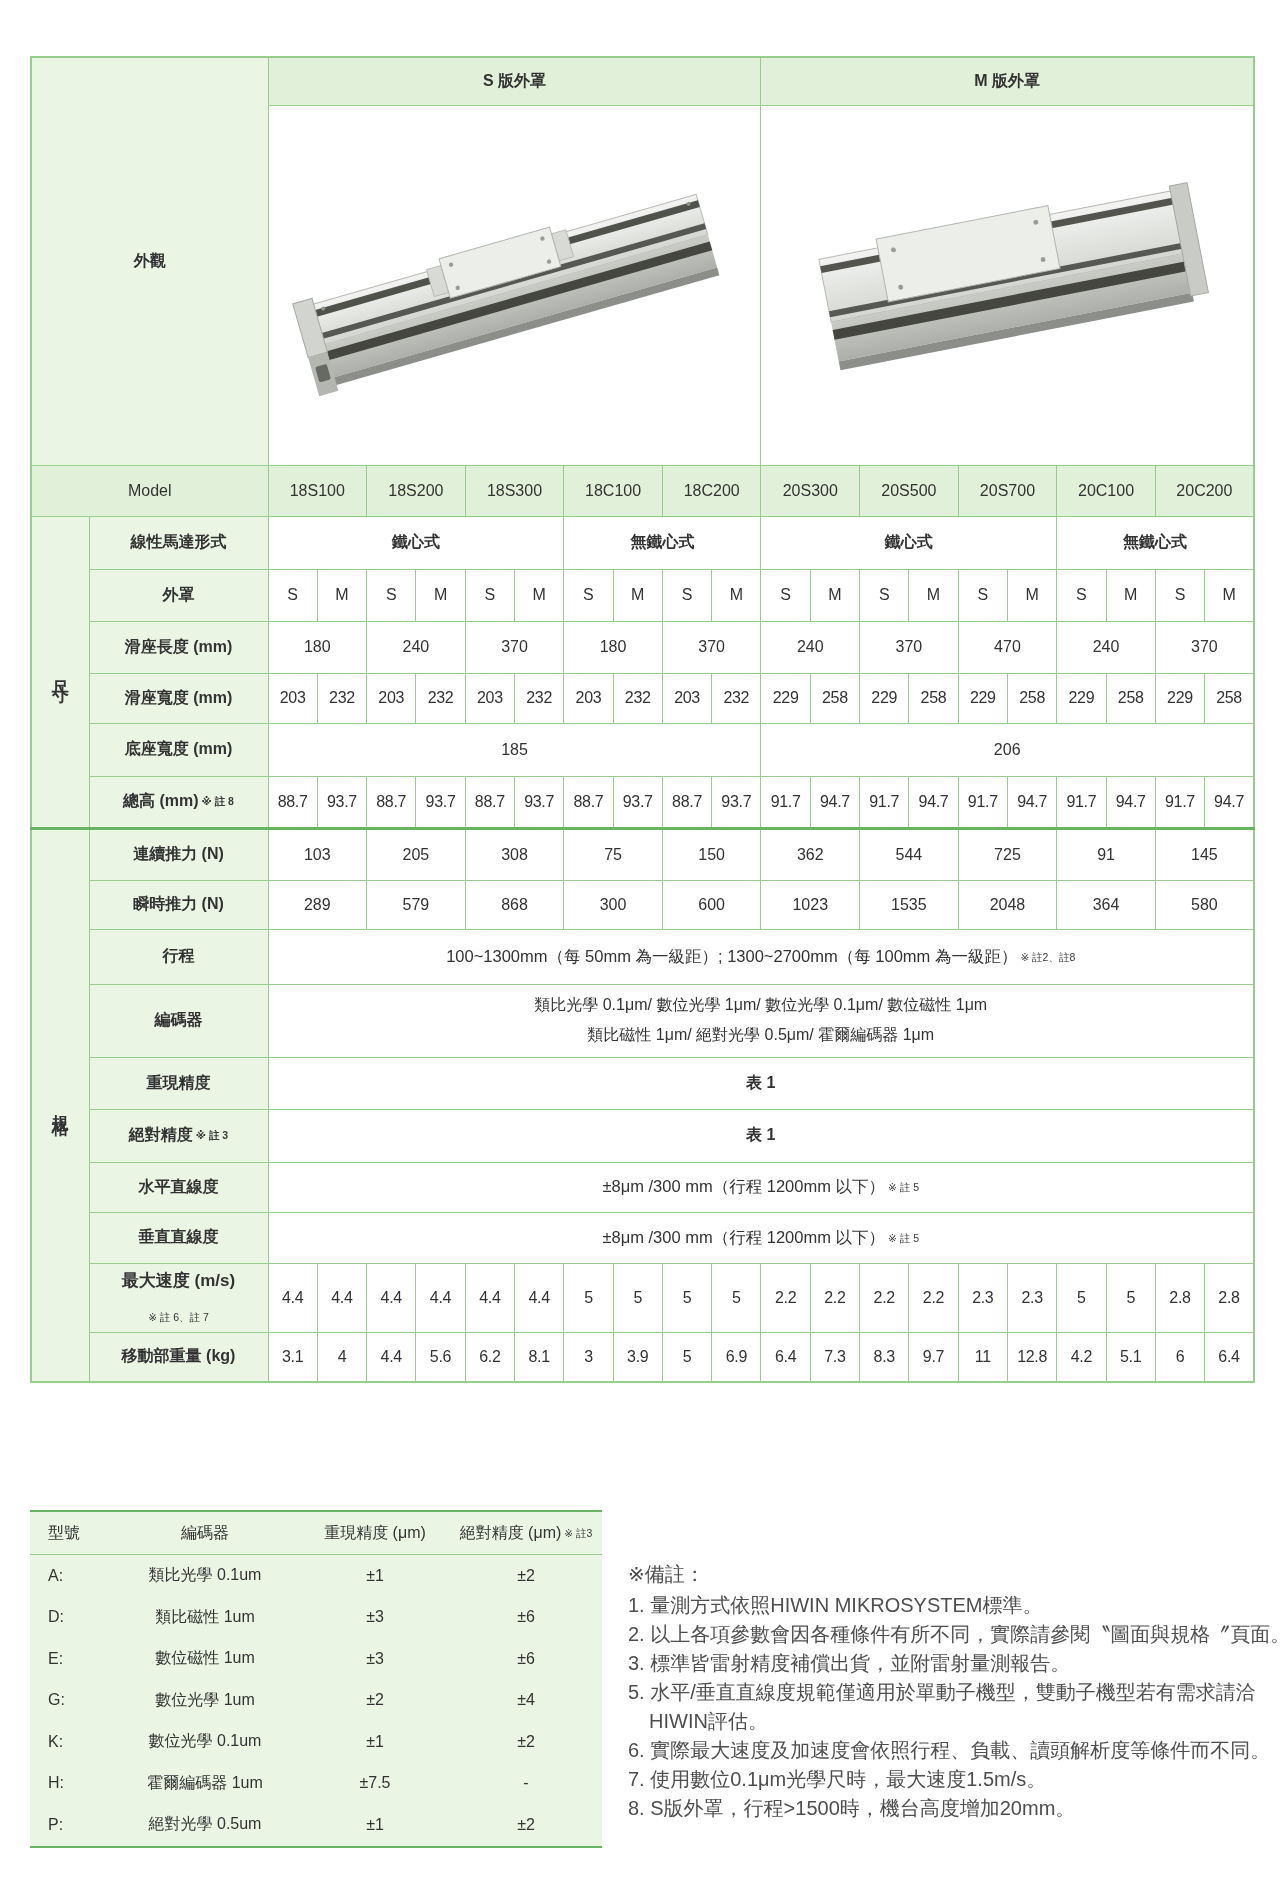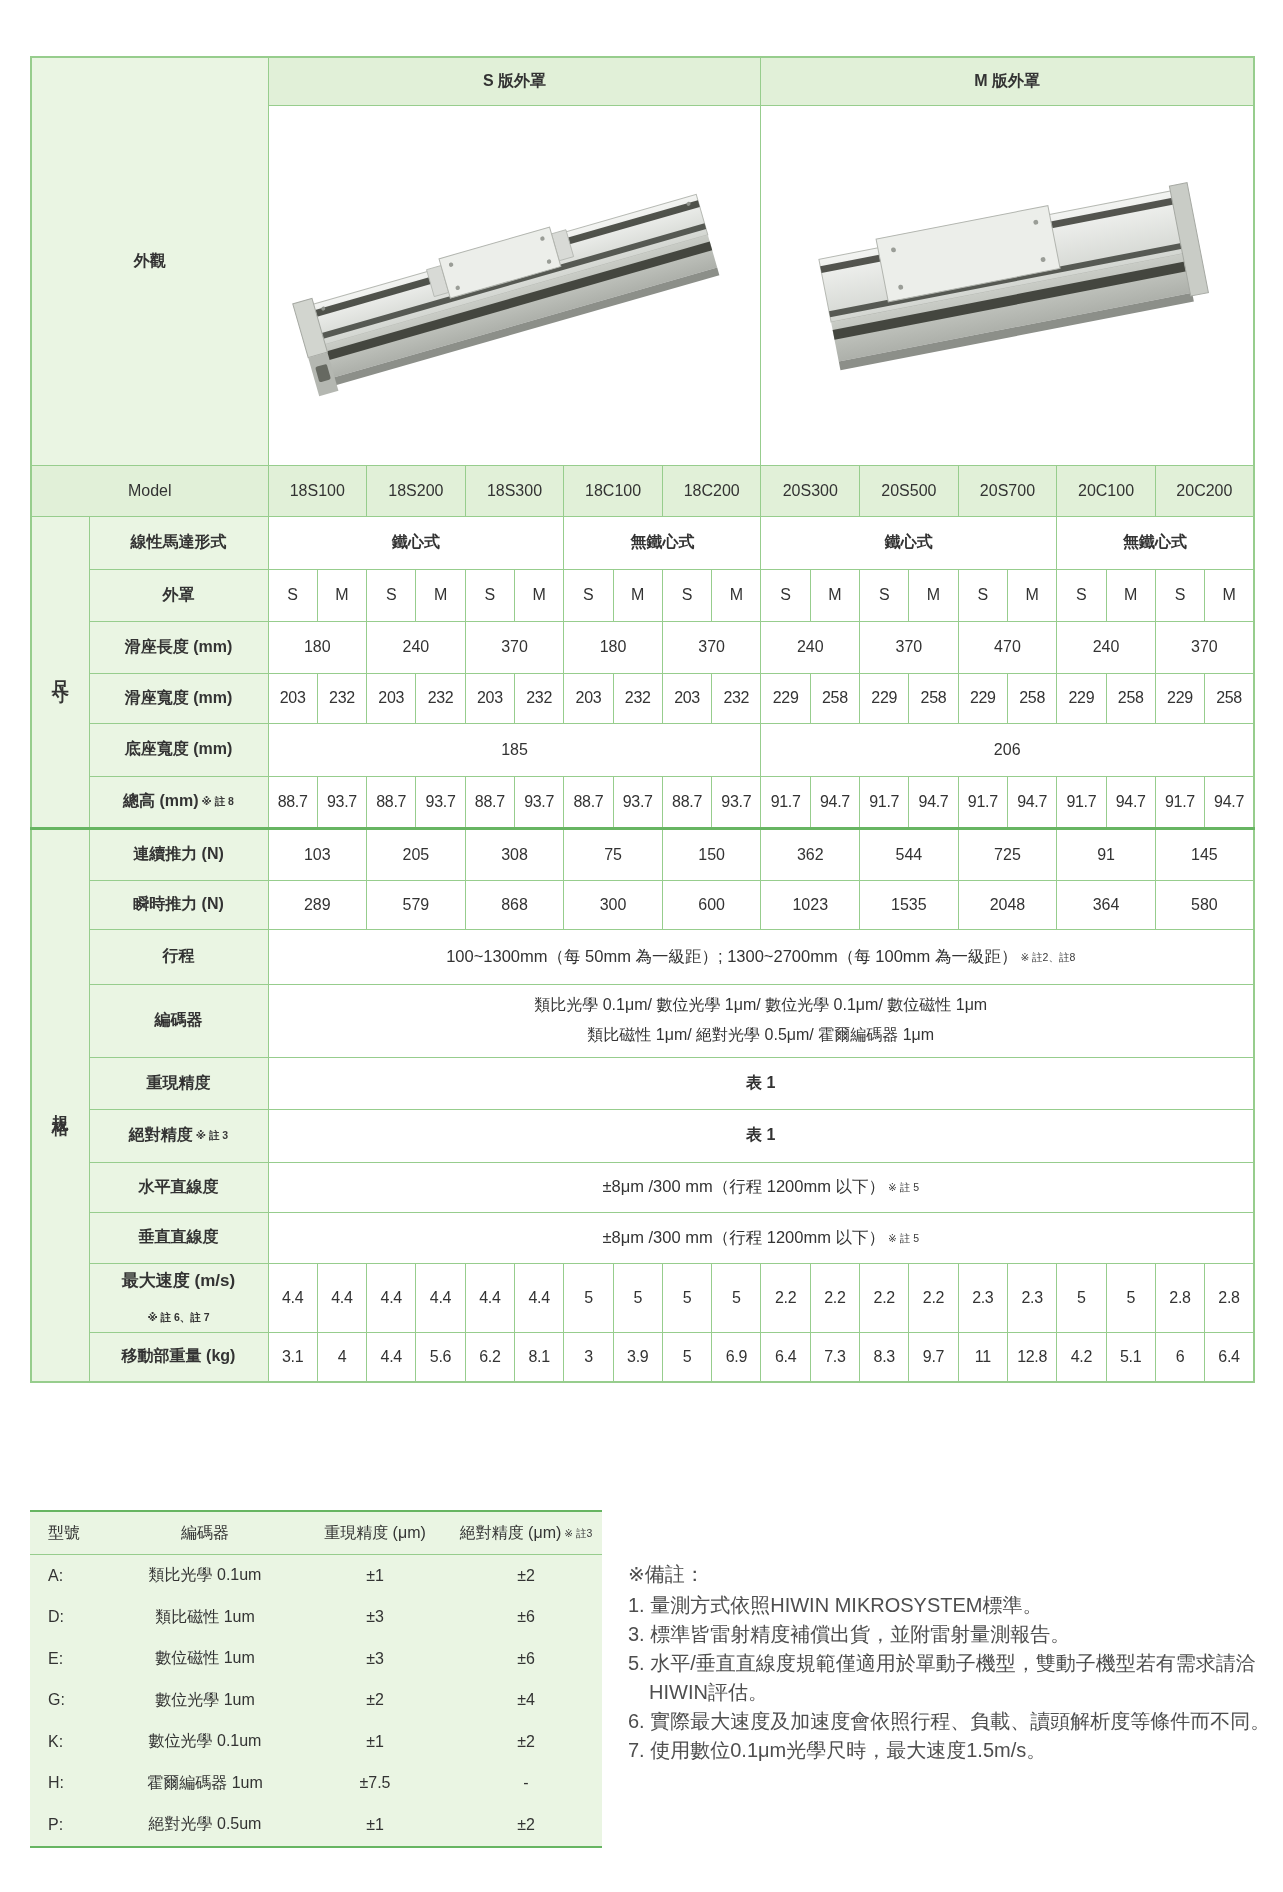--- a/index.html
+++ b/index.html
@@ -36,21 +36,21 @@
   td.model{font-size:16px;}
   td.num{font-size:15.5px;letter-spacing:-0.3px;}
   td.pair{font-size:16.5px;}
   td.tL{border-left:3px solid var(--bd2);}
   tr.tT td{border-top:3px solid var(--bd2);}
   .vert{writing-mode:vertical-rl;text-orientation:upright;
         margin:0 auto;font-weight:bold;font-size:17px;letter-spacing:5px;}
   .sup{font-size:10.5px;letter-spacing:0;margin-left:3px;position:relative;top:-1px;color:#3a3a3a;}
   .enc-lines{display:flex;flex-direction:column;justify-content:center;gap:9px;font-size:16px;}
   .msLabel{font-weight:bold;font-size:17px;line-height:20px;}
-  .msNote{font-size:10.5px;font-weight:bold;margin-top:20px;}
+  .msNote{font-size:10.5px;font-weight:normal;margin-top:20px;}
   td.photo{position:relative;background:#fff;}
   td.photo svg{position:absolute;}
 
   
   table.enc{
     position:absolute;left:30px;top:1510px;width:572px;
     border-collapse:collapse;table-layout:fixed;
     background:var(--bg2);
     border-top:2px solid var(--bd2);
     border-bottom:2px solid var(--bd2);
@@ -463,20 +463,22 @@
   <td>絕對光學 0.5um</td>
   <td>±1</td>
   <td>±2</td>
 </tr>
 </tbody>
     </table>
 
 <div class="notes">
   <div class="title">※備註：</div>
   <div class="line">1. 量測方式依照HIWIN MIKROSYSTEM標準。</div>
+  <div class="line">2. 以上各項參數會因各種條件有所不同，實際請參閱〝圖面與規格〞頁面。</div>
   <div class="line">3. 標準皆雷射精度補償出貨，並附雷射量測報告。</div>
   <div class="line">5. 水平/垂直直線度規範僅適用於單動子機型，雙動子機型若有需求請洽</div>
   <div class="line cont">HIWIN評估。</div>
   <div class="line">6. 實際最大速度及加速度會依照行程、負載、讀頭解析度等條件而不同。</div>
   <div class="line">7. 使用數位0.1μm光學尺時，最大速度1.5m/s。</div>
+  <div class="line">8. S版外罩，行程&gt;1500時，機台高度增加20mm。</div>
 </div>
 
 </div>
 
 </body></html>

